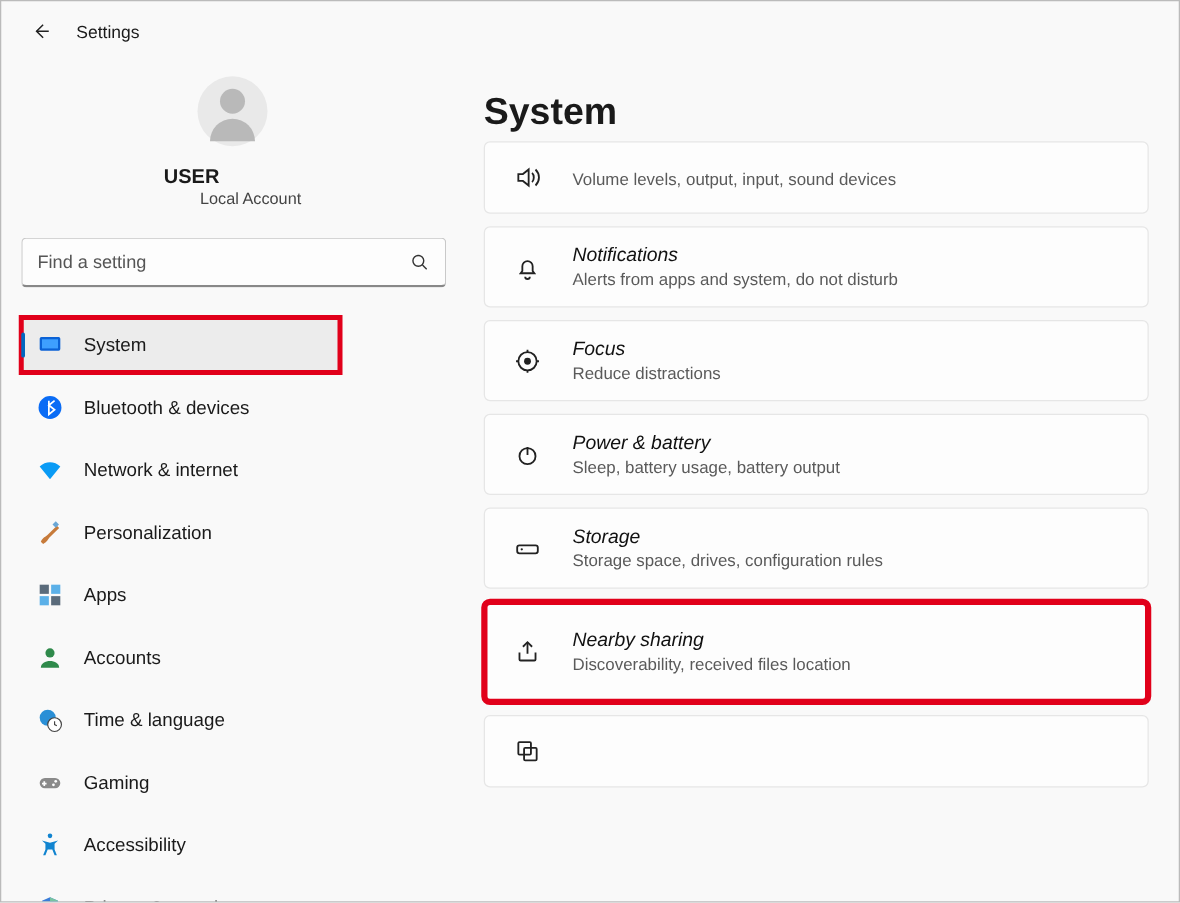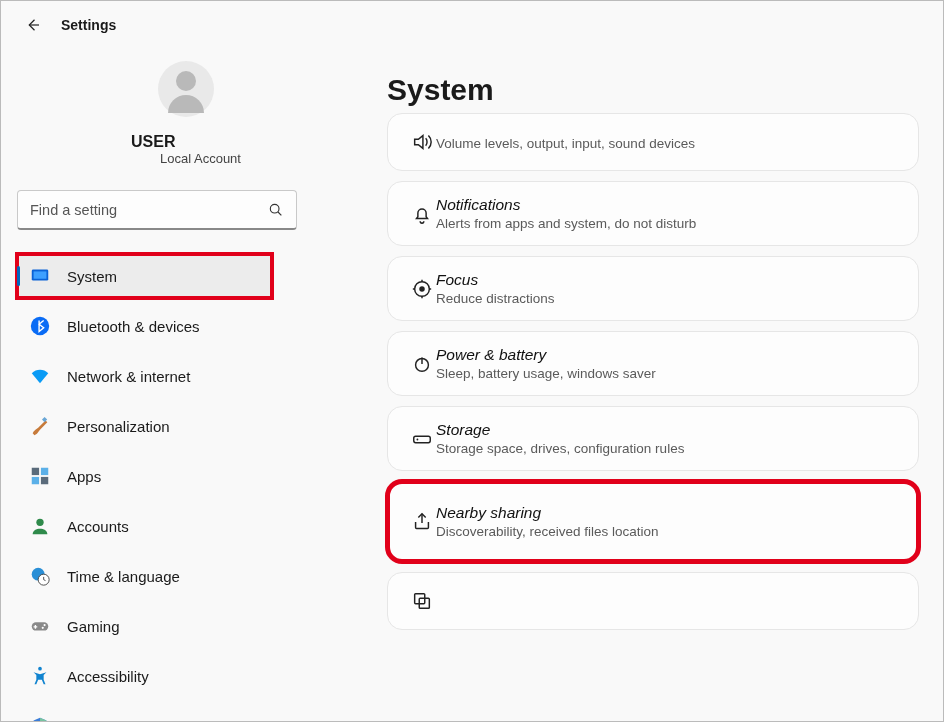--- a/index.html
+++ b/index.html
@@ -1,47 +1,47 @@
 <!DOCTYPE html>
 <html><head>
 <meta charset="utf-8">
 <style>
   * { box-sizing: border-box; margin: 0; padding: 0; }
   html, body { width: 944px; height: 722px; font-family: "Segoe UI", Arial, sans-serif; background: #f9f9f9; overflow: hidden; color: #1a1a1a; }
   body { border: 1px solid #bbb; position: relative; }
 
   .titlebar { display: flex; align-items: center; height: 48px; padding: 0 16px; }
   .titlebar .back { width: 32px; height: 32px; display:flex; align-items:center; justify-content:center; cursor:pointer; border-radius:4px; }
-  .titlebar .title { margin-left: 12px; font-size: 14px; font-weight: bold; }
+  .titlebar .title { margin-left: 12px; font-size: 14px; }
 
   .layout { display: flex; height: calc(100% - 48px); }
 
   
   .sidebar { width: 370px; padding: 0 16px 0 16px; }
   .account { display:flex; align-items:center; gap: 16px; padding: 12px 8px 24px 8px; flex-direction: column; }
   .avatar { width: 56px; height: 56px; border-radius: 50%; background: #e9e9e9; position:relative; }
   .avatar::before { content:""; position:absolute; width:20px; height:20px; border-radius:50%; background:#b9b9b9; top:10px; left:18px; }
   .avatar::after { content:""; position:absolute; width:36px; height:18px; border-radius:18px 18px 0 0; background:#b9b9b9; bottom:4px; left:10px; }
   .acct-name { font-size: 16px; font-weight: 700; }
   .acct-sub  { font-size: 13px; color:#444;margin-left:29px; }
 
-  .searchbox { display:flex; align-items:center; justify-content:space-between; height:40px; border:1px solid #c9c9c9; border-bottom:2px solid #888; border-radius:4px; padding: 0 12px; background:#fdfdfd; width: 280px; }
+  .searchbox { display:flex; align-items:center; justify-content:space-between; height:40px; border:1px solid #c9c9c9; border-bottom:2px solid #888; border-radius:4px; padding: 0 12px; background:#fdfdfd; width: 340px; }
   .searchbox input { border:none; outline:none; background:transparent; font-size:14.5px; flex:1; color:#333; }
   .searchbox input::placeholder { color:#555; }
 
   .nav { margin-top: 24px; width: 340px; }
   .nav-item { display:flex; align-items:center; gap:16px; height:44px; padding: 0 12px; border-radius:4px; cursor:pointer; font-size:15px; margin-bottom:6px; position:relative; }
   .nav-item.active { background:#ececec; }
   .nav-item.active::before { content:""; position:absolute; left:0; top:12px; bottom:12px; width:3px; border-radius:2px; background:#0067c0; }
   .nav-icon { width:22px; height:22px; display:flex; align-items:center; justify-content:center; }
 
   
   .main { flex:1; padding: 0 24px 0 16px; overflow:auto; }
   .main-title { font-size: 30px; font-weight: 600; margin: 24px 0 20px 0; }
-  .card { display:flex; align-items:center; background:#fdfdfd; border:1px solid #e6e6e6; border-radius:15px; padding: 14px 20px; margin-bottom: 10px; cursor:pointer; }
+  .card { display:flex; align-items:center; gap:22px; background:#fdfdfd; border:1px solid #e6e6e6; border-radius:5px; padding: 14px 20px; margin-bottom: 10px; cursor:pointer; }
   .card-icon { width:28px; height:28px; display:flex; align-items:center; justify-content:center; color:#222; }
   .card-title { font-size: 15.5px; color:#111;font-style:italic; }
   .card-sub   { font-size: 13.5px; color:#5a5a5a; margin-top:2px; }
   .card.first-partial { margin-top:-14px; }
   .card.first-partial .card-title { visibility: hidden; height:0; }
 
   svg { display:block; }
 </style>
 </head>
 <body>
@@ -216,21 +216,21 @@
         </div>
         <div class="card">
           <div class="card-icon">
             <svg width="22" height="22" viewBox="0 0 24 24" stroke="#222" fill="none" stroke-width="1.6">
               <circle cx="12" cy="13" r="7"></circle>
               <path d="M12 5v7"></path>
             </svg>
           </div>
                <div>
                  <div class="card-title">Power &amp; battery</div>
-                 <div class="card-sub">Sleep, battery usage, windows saver</div>
+                 <div class="card-sub">Sleep, battery usage, battery output</div>
                </div>
         </div>
         <div class="card">
           <div class="card-icon">
             <svg width="22" height="22" viewBox="0 0 24 24" stroke="#222" fill="none" stroke-width="1.6">
               <rect x="3" y="9" width="18" height="7" rx="2"></rect>
               <circle cx="7" cy="12.5" r="1" fill="#222" stroke="none"></circle>
             </svg>
           </div>
                <div>

